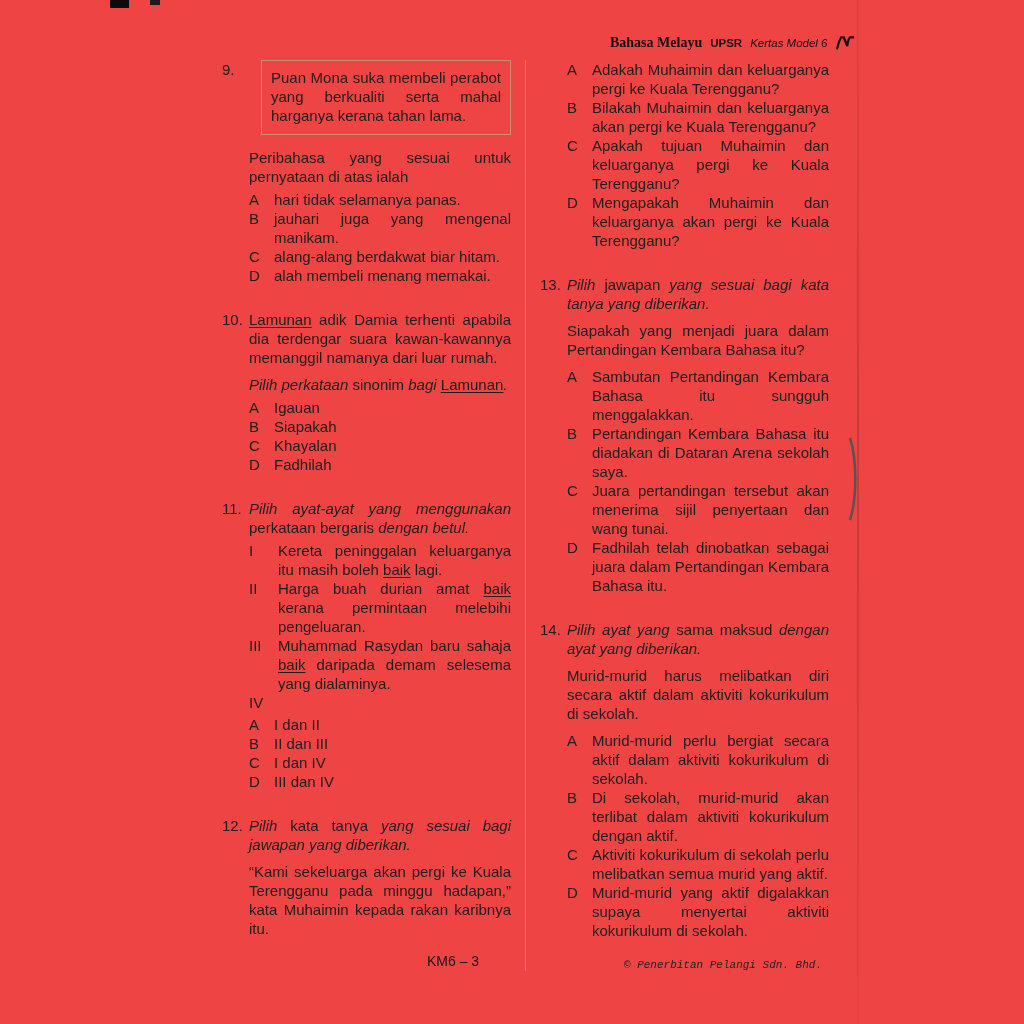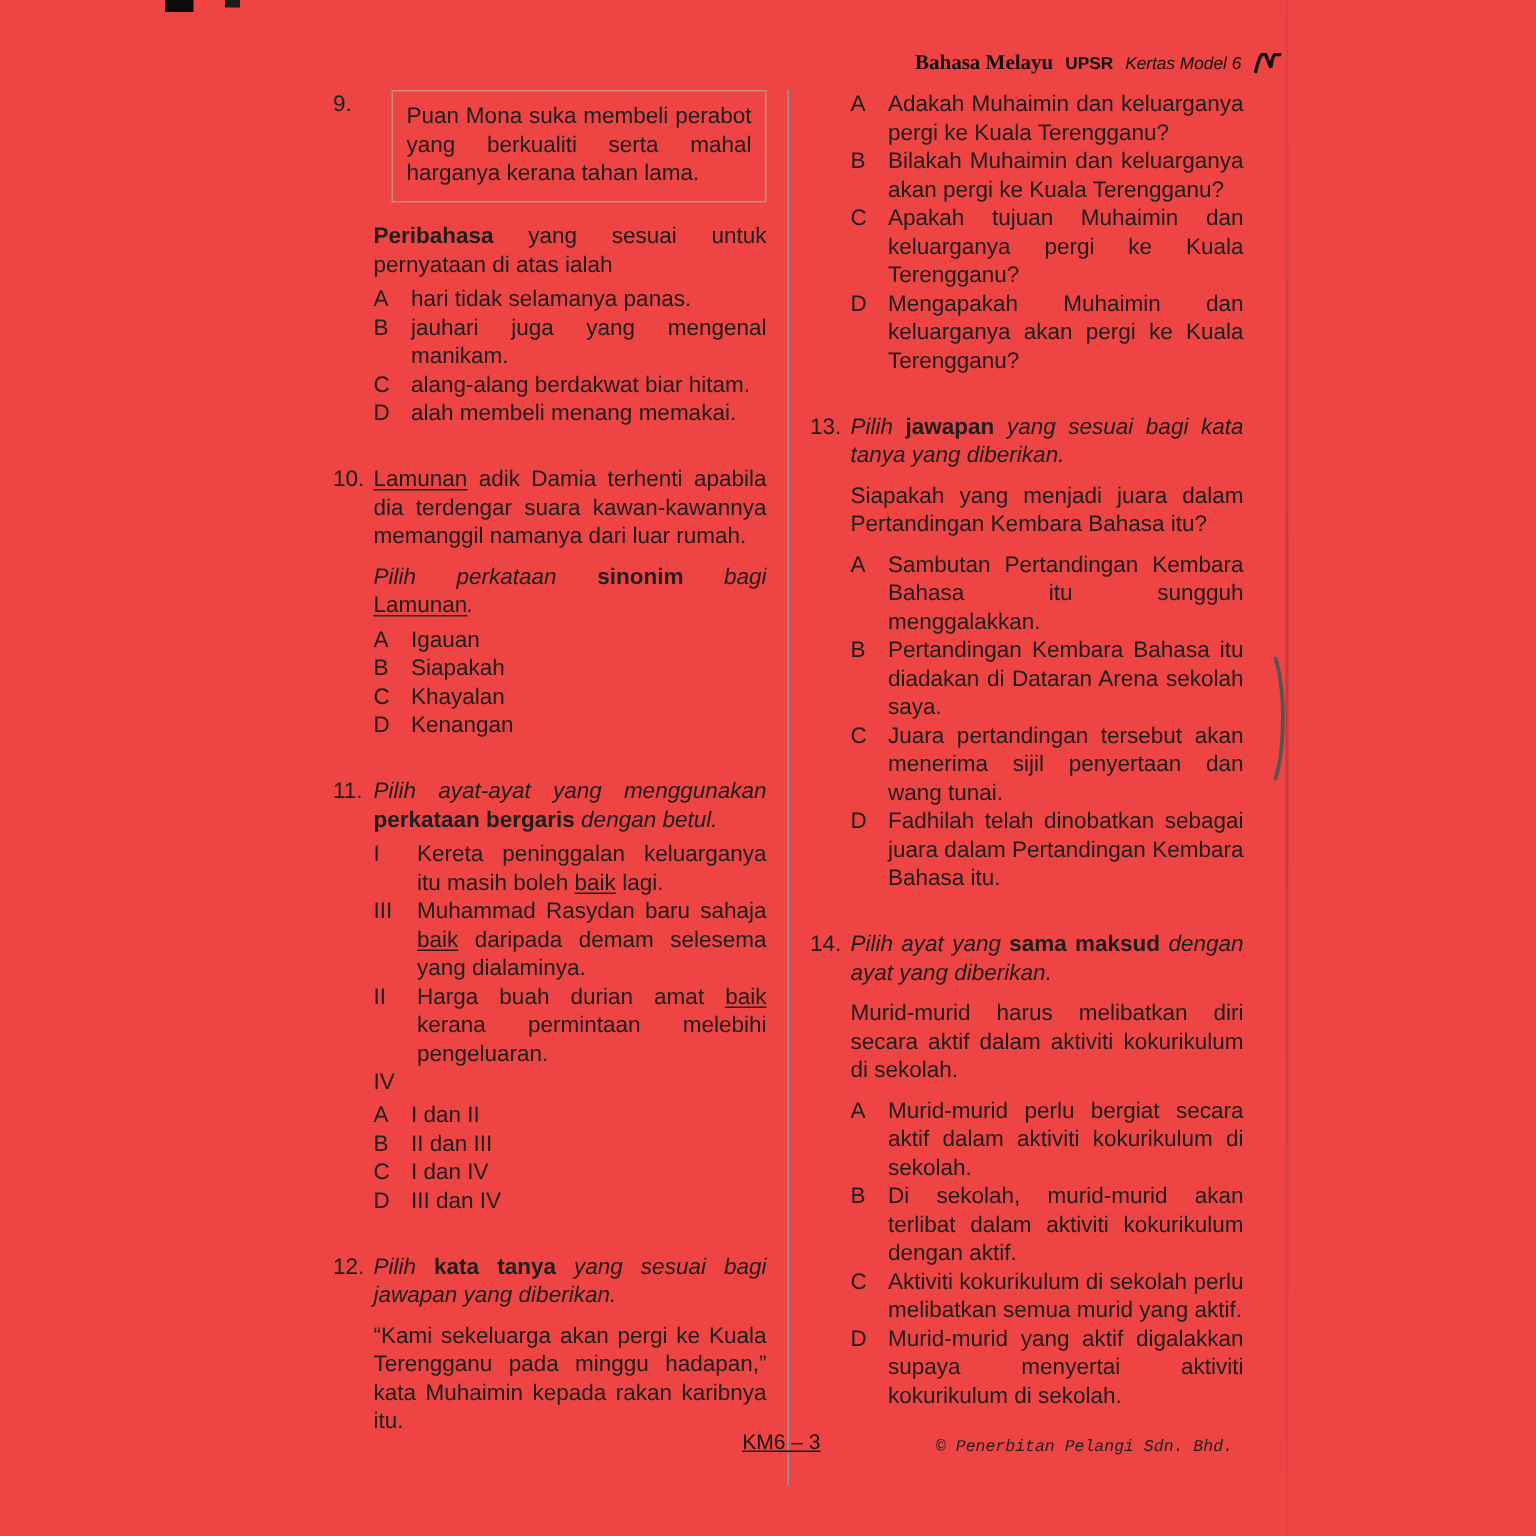--- a/index.html
+++ b/index.html
@@ -26,40 +26,40 @@
   .col{width:289px;}
   .col-left{margin-right:14px;}
   .divider{width:1px;background:#969696;margin-right:14px;}
 
   .q{display:flex;margin-bottom:25px;}
   .qn{width:27px;flex:none;}
   .qb{flex:1;min-width:0;}
 
   .stim-box{border:1px solid #c4907c;padding:7px 9px 9px 9px;margin-bottom:13px;text-align:justify;margin-left:12px;}
   .instr{margin:0 0 4px 0;text-align:justify;}
-  .instr .b{font-weight:700;font-style:normal;}
+  .instr .b{font-weight:400;font-style:normal;}
   .it{font-style:italic;}
   .b{font-weight:700;}
   .u{text-decoration:underline;text-underline-offset:2px;}
   .ro{font-style:normal;}
   .stim{margin:0 0 8px 0;text-align:justify;}
 
   .opts{margin-top:3px;}
   .opt{display:flex;}
   .ol{width:25px;flex:none;}
   .ot{flex:1;min-width:0;text-align:justify;}
 
   .ritem{display:flex;}
   .rn{width:29px;flex:none;}
   .rt{flex:1;min-width:0;text-align:justify;}
 
   .gap-sm{height:4px;}
 
   
-  .page-code{position:absolute;top:952px;left:427px;width:120px;text-align:right;font-size:14px;color:#161616;text-decoration:underline;}
+  .page-code{position:absolute;top:952px;left:427px;width:120px;text-align:left;font-size:14px;color:#161616;}
   .copyright{position:absolute;top:956px;right:202px;font-family:Liberation Mono, monospace;
              font-style:italic;font-size:11px;color:#222;}
 </style>
 </head>
 <body>
 
 <div class="sheet">
 
   <div class="mark-a"></div>
   <div class="mark-b"></div>
@@ -126,42 +126,42 @@
             <div class="opt">
                 <span class="ol">B</span>
                 <span class="ot">Siapakah</span>
               </div>
             <div class="opt">
                 <span class="ol">C</span>
                 <span class="ot">Khayalan</span>
               </div>
             <div class="opt">
                 <span class="ol">D</span>
-                <span class="ot">Kenangan</span>
+                <span class="ot">Fadhilah</span>
               </div>
           </div>
         </div>
       </div>
 
       <div class="q">
         <div class="qn">11.</div>
         <div class="qb">
           <p class="instr"><span class="it">Pilih ayat-ayat yang menggunakan </span><span class="b">perkataan bergaris</span><span class="it"> dengan betul.</span></p>
           <div>
             <div class="ritem">
                 <span class="rn">I</span>
                 <span class="rt"><span>Kereta peninggalan keluarganya itu masih boleh </span><span class="u">baik</span><span> lagi.</span></span>
               </div>
             <div class="ritem">
+                <span class="rn">II</span>
+                <span class="rt"><span>Harga buah durian amat </span><span class="u">baik</span><span> kerana permintaan melebihi pengeluaran.</span></span>
+              </div>
+            <div class="ritem">
                 <span class="rn">III</span>
                 <span class="rt"><span>Muhammad Rasydan baru sahaja </span><span class="u">baik</span><span> daripada demam selesema yang dialaminya.</span></span>
-              </div>
-            <div class="ritem">
-                <span class="rn">II</span>
-                <span class="rt"><span>Harga buah durian amat </span><span class="u">baik</span><span> kerana permintaan melebihi pengeluaran.</span></span>
               </div>
             <div class="ritem">
                 <span class="rn">IV</span>
               </div>
           </div>
           <div class="opts">
             <div class="opt">
                 <span class="ol">A</span>
                 <span class="ot">I dan II</span>
               </div>

